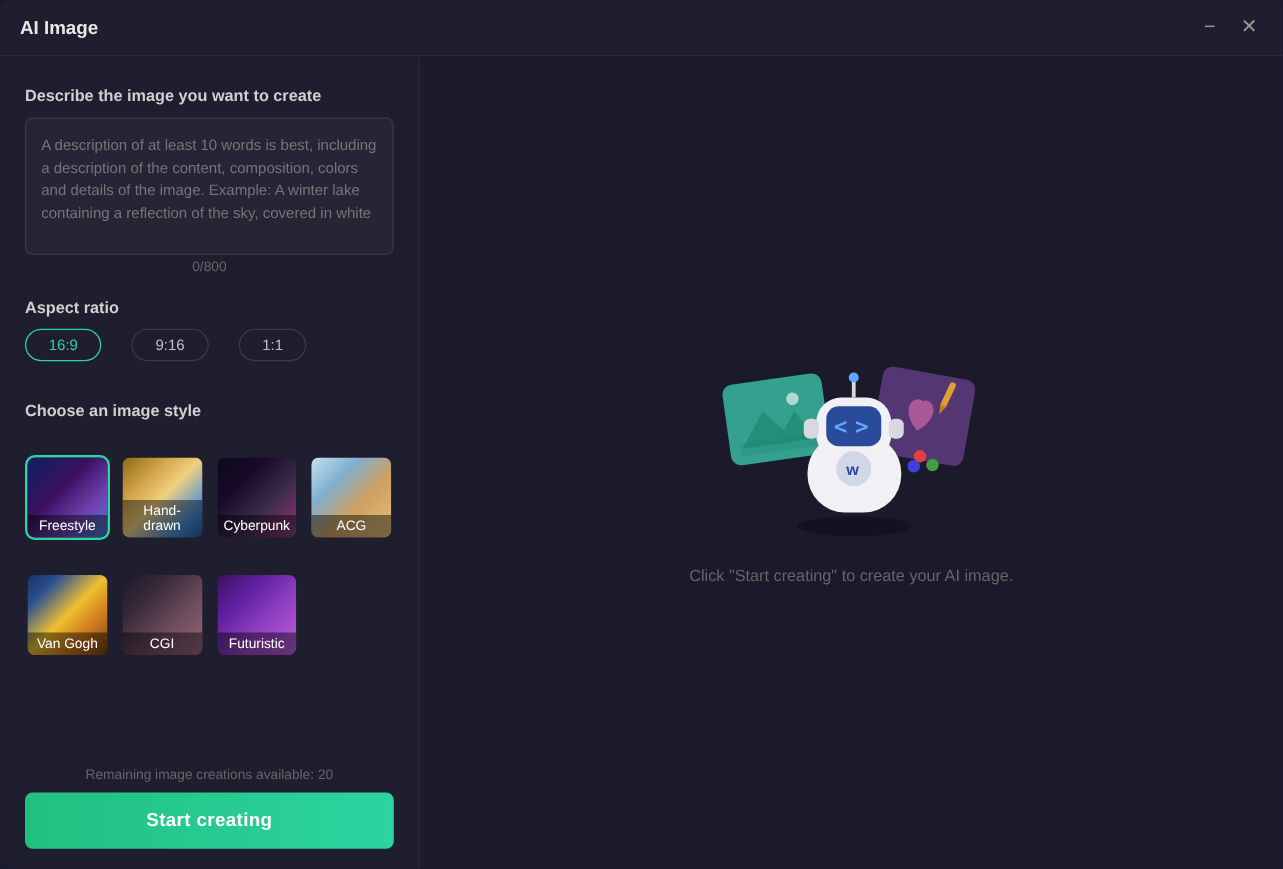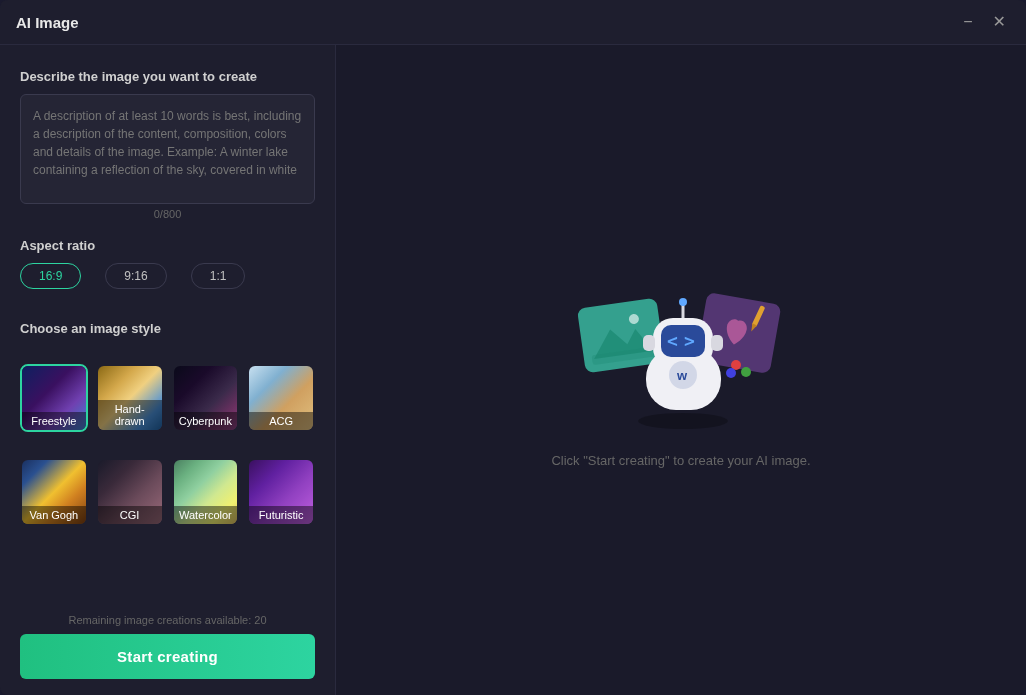--- a/index.html
+++ b/index.html
@@ -307,24 +307,20 @@
           <div class="style-item">
             <div class="style-item-bg bg-van-gogh"></div>
             <div class="style-label">Van Gogh</div>
           </div>
 
           <div class="style-item">
             <div class="style-item-bg bg-cgi"></div>
             <div class="style-label">CGI</div>
           </div>
 
-          <div class="style-item">
-            <div class="style-item-bg bg-watercolor"></div>
-            <div class="style-label">Watercolor</div>
-          </div>
 
           <div class="style-item">
             <div class="style-item-bg bg-futuristic"></div>
             <div class="style-label">Futuristic</div>
           </div>
 
         </div>
       </div>
 
       <div class="footer-area">

